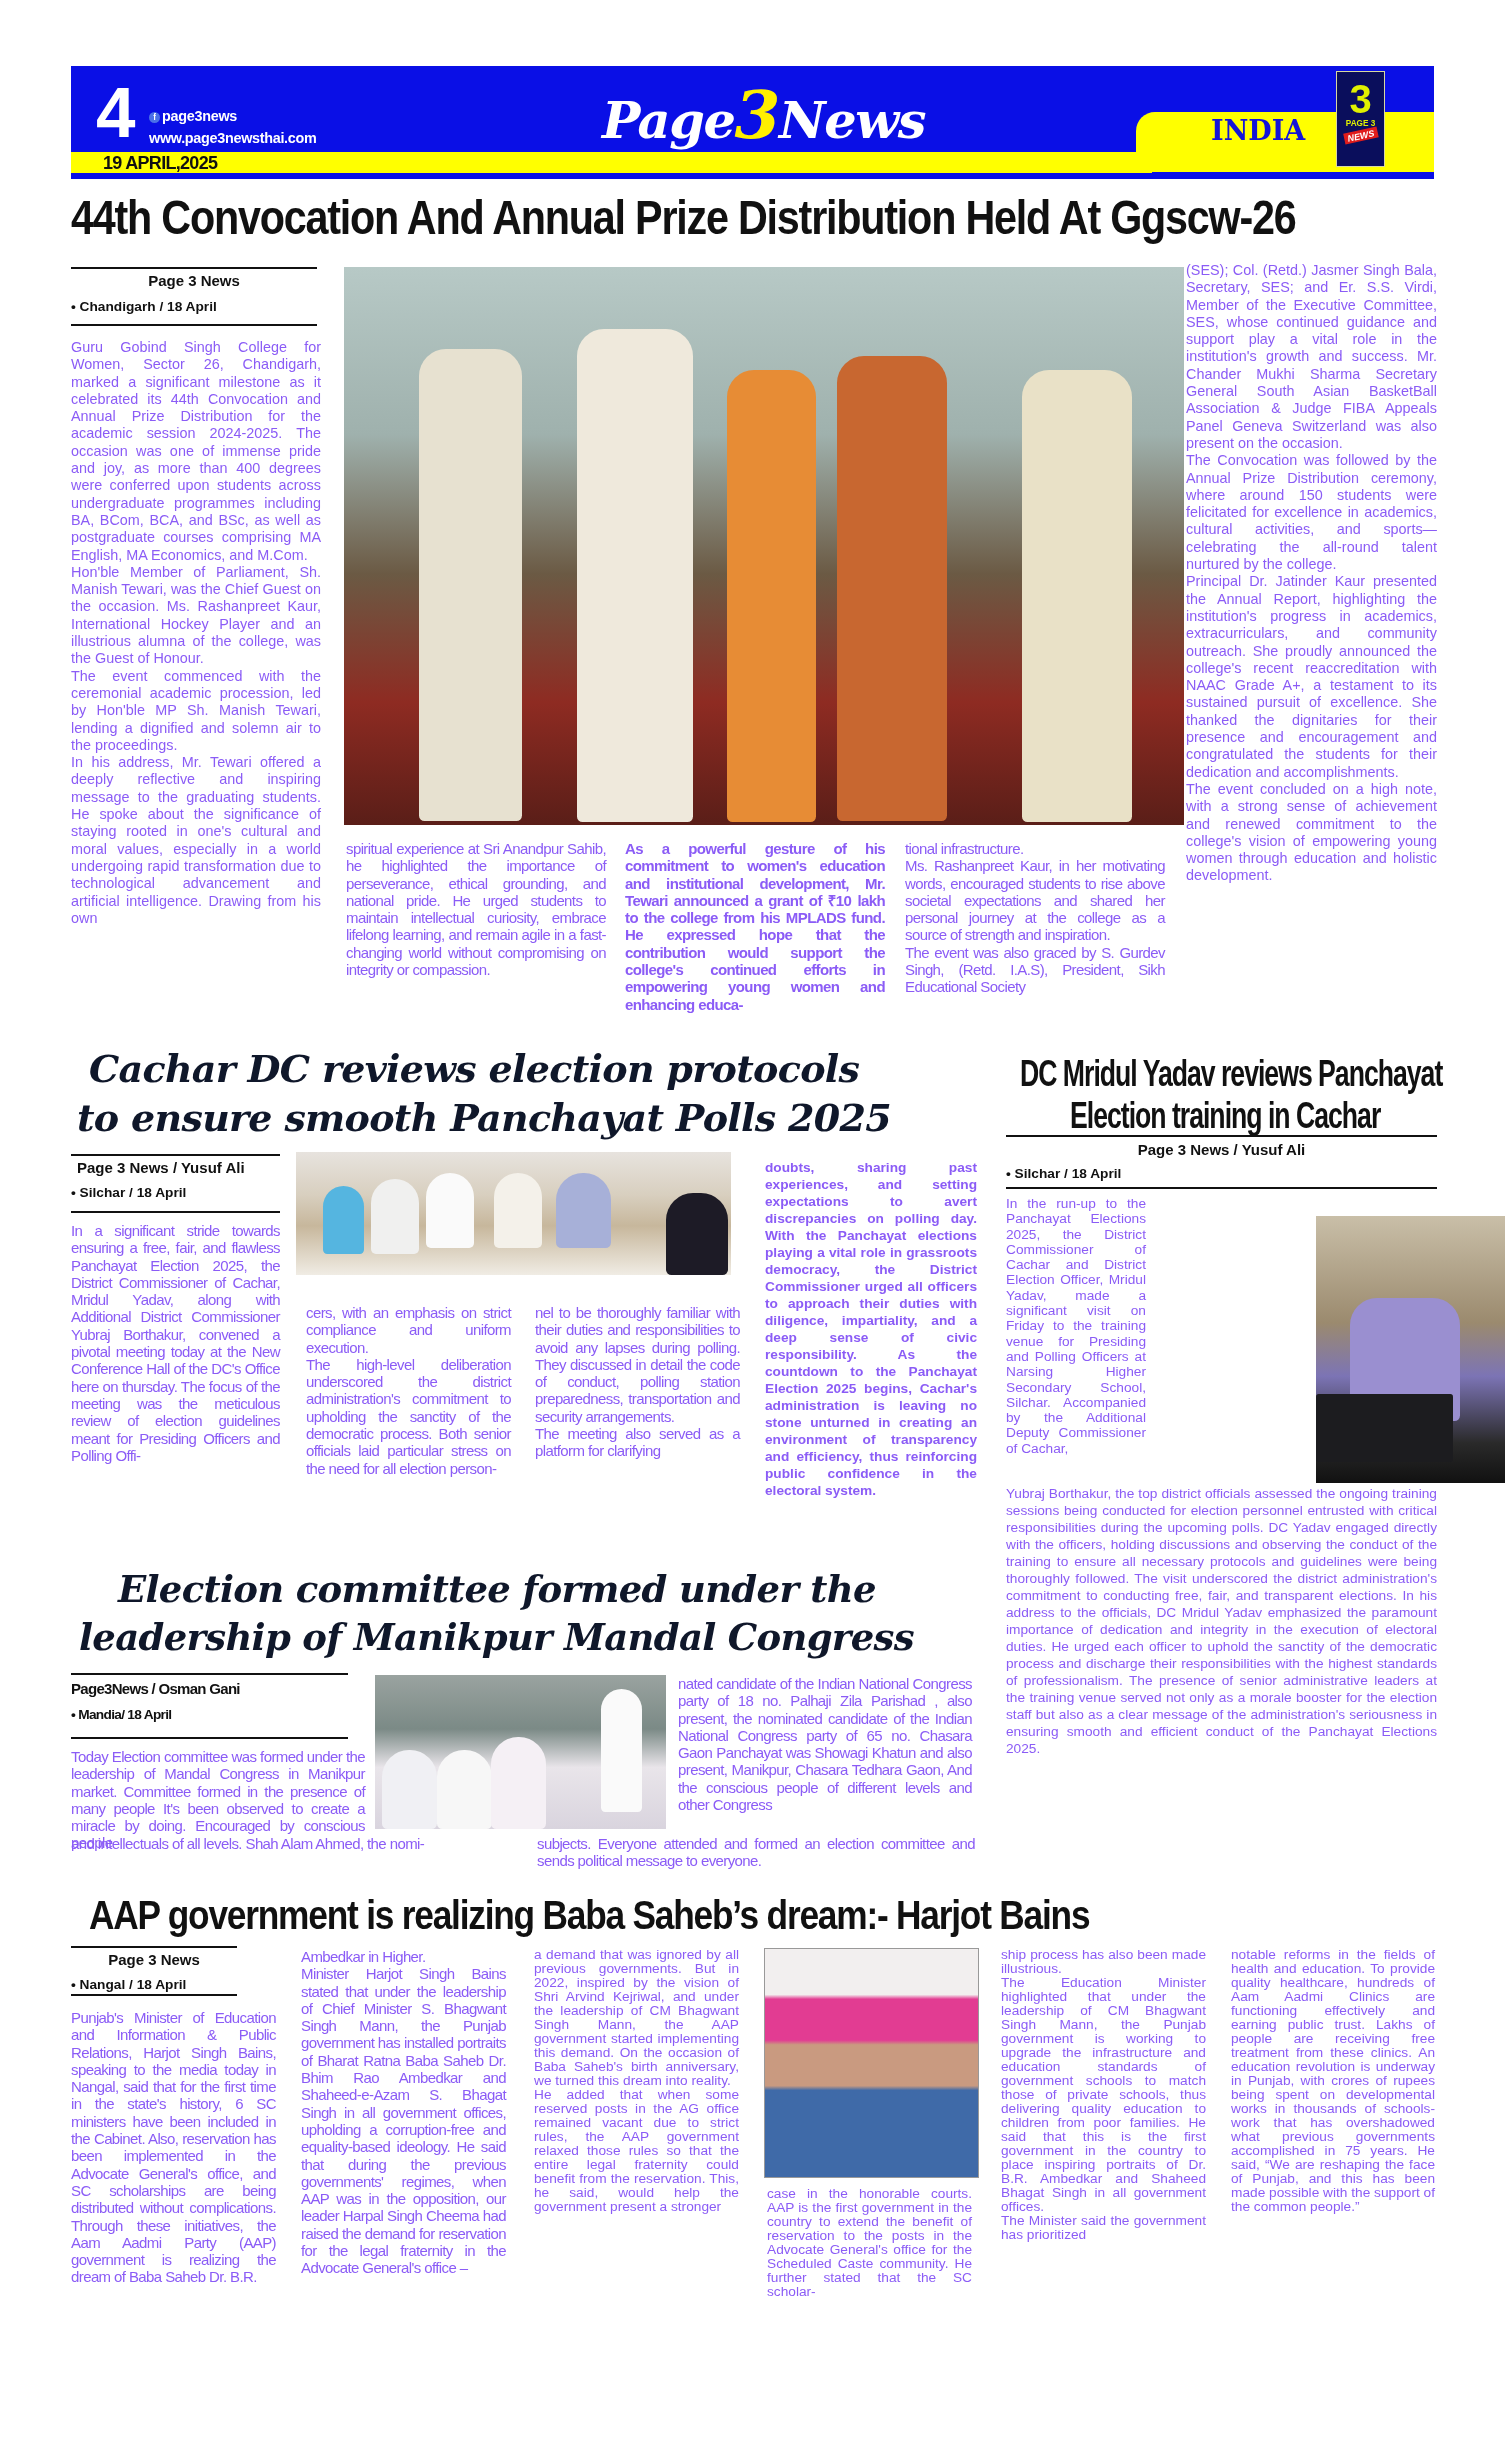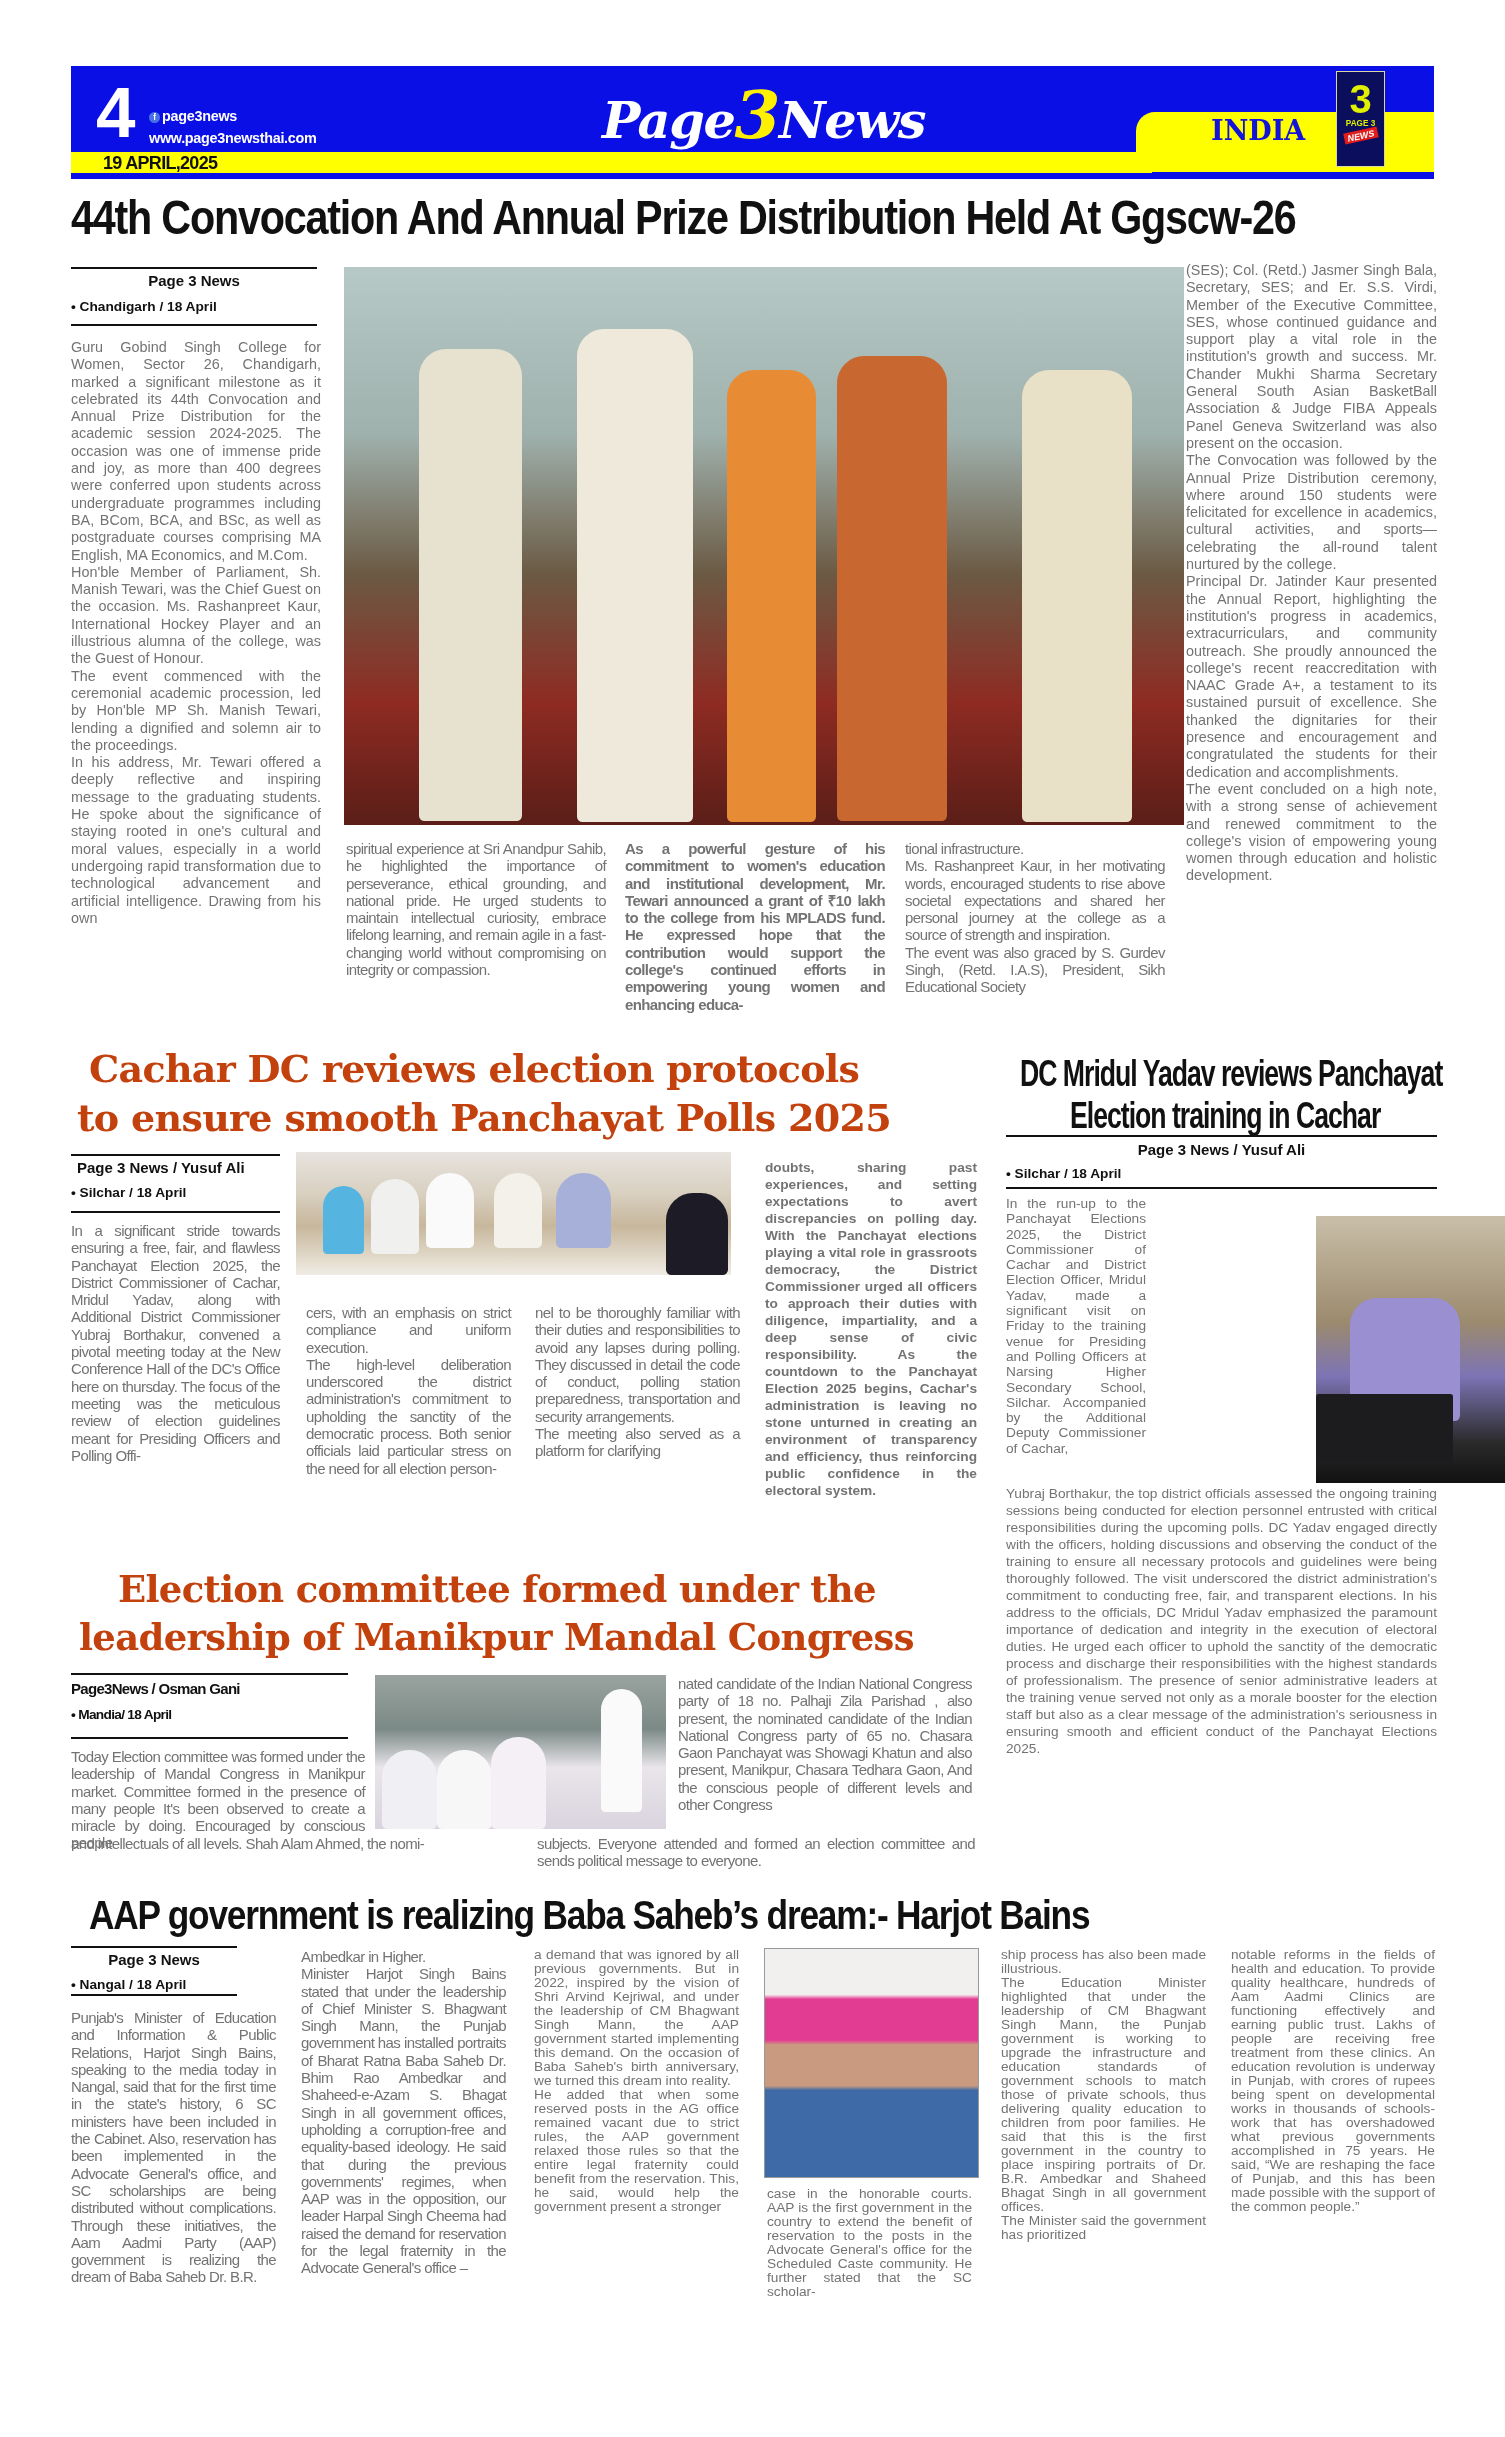--- a/index.html
+++ b/index.html
@@ -19,29 +19,29 @@
   .brand { left: 602px; top: 82px; width: 315px; text-align: center; font-family: "DejaVu Serif", serif; font-size: 51px; color: #fff; font-weight: bold; font-style: italic; letter-spacing: -1.4px; line-height: 1; }
   .brand .three { color: #ffef00; font-size: 66px; }
   .india { left: 1211px; top: 115px; font-family: "DejaVu Serif", serif; font-weight: bold; font-size: 27px; color: #1414d8; }
   .logo-box { left: 1336px; top: 71px; width: 49px; height: 96px; background: #0a0e5c; border: 1.4px solid #d8d8a0; text-align: center; }
   .logo-3 { color: #e0f000; font-size: 40px; font-weight: bold; line-height: 1; margin-top: 6.8px; }
   .logo-p3 { color: #e0f000; font-size: 8.2px; font-weight: bold; }
   .logo-news { display: inline-block; background: #e01c1c; color: #fff; font-size: 9px; font-style: italic; font-weight: bold; padding: 0.7px 3.4px; transform: rotate(-12deg); margin-top: 2.7px; }
 
   
   .h1 { font-family: "Liberation Sans", sans-serif; font-weight: bold; color: #111; letter-spacing: -1.4px; transform-origin: left top; white-space: nowrap; }
-  .h-serif { font-family: "DejaVu Serif", serif; font-weight: bold; color: #c2410c; white-space: nowrap; letter-spacing: -0.7px; }
+  .h-serif { font-family: "DejaVu Serif", serif; font-weight: bold; color: #0f172a; white-space: nowrap; letter-spacing: -0.7px; font-style: italic; }
 
   
   .rule { height: 2.1px; background: #111; }
   .byline { font-weight: bold; font-size: 15px; }
   .dateline { font-weight: bold; font-size: 13.7px; }
 
   
-  .col { font-family: "Liberation Sans", sans-serif; font-size: 14.4px; line-height: 17.3px; text-align: justify; color: #737373; }
+  .col { font-family: "Liberation Sans", sans-serif; font-size: 14.4px; line-height: 17.3px; text-align: justify; color: #8b5cf6; }
   .col.cond { font-size: 15px; letter-spacing: -0.6px; }
   .col p { margin: 0; }
 
   
   .photo { overflow: hidden; }
   .photo1 { left: 344px; top: 267px; width: 840px; height: 558px;
     background: linear-gradient(180deg, #b7c9c6 0%, #9fb1ad 30%, #6b5a44 55%, #8e2b22 78%, #5a1e18 100%); }
   .figure { position: absolute; border-radius: 27px 27px 5.5px 5.5px; }
   .photo2 { left: 296px; top: 1152px; width: 435px; height: 123px;
     background: linear-gradient(180deg, #e7e3de 0%, #d8cfbf 35%, #c7b79c 60%, #f0ece4 100%); }

